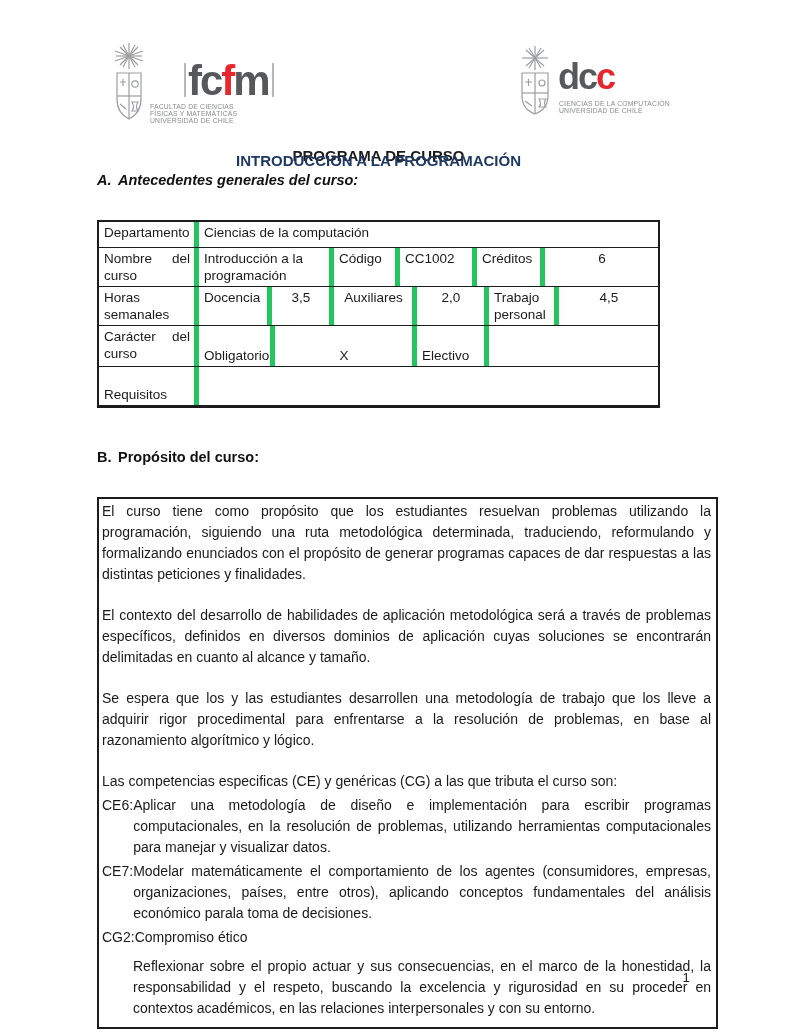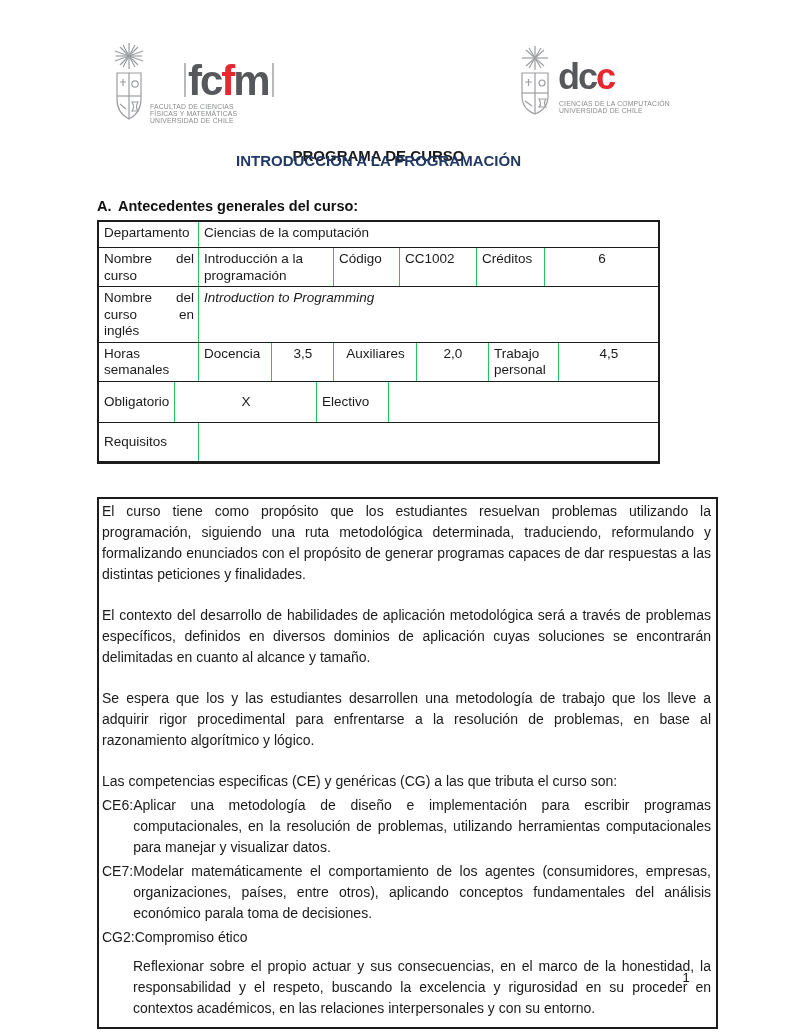--- a/index.html
+++ b/index.html
@@ -20,37 +20,37 @@
   .vbar { display:inline-block; width:2px; height:34px; background:#b7b8ba; vertical-align:-2px; }
   .vbar-l { margin-right:2px; } .vbar-r { margin-left:3px; }
   .logo-caption { position:absolute; font-size:6.8px; line-height:6.9px; letter-spacing:0.2px; color:#87898c; white-space:nowrap; }
   .cap-fcfm { left:38px; top:62px; }
   .cap-dcc  { left:43px; top:55px; }
   
   .title-block { position:absolute; left:97px; width:563px; text-align:center; font-weight:bold; font-size:15px; line-height:21px; }
   .doc-title    { top:129px; color:#1a1a1a;margin-top:16px; }
   .doc-subtitle { top:150px; }
   .sec-head { position:absolute; left:97px; width:563px; font-weight:bold; font-size:14.5px; color:#111; }
-  .sec-a { top:198px; } .sec-b { top:449px; }
+  .sec-a { top:172px;font-style:italic; } .sec-b { top:449px; }
   .sec-label { display:inline-block; width:21px; }
   
   .ctable {
     position:absolute; left:97px; top:220px; width:563px;
     border:2px solid #1c1c1c; border-bottom-width:3px;
     font-size:13.5px; line-height:16.5px; box-sizing:border-box;
   }
   .trow { display:flex; border-bottom:1px solid #1c1c1c; align-items:stretch; }
   .trow:last-child { border-bottom:none; }
-  .tcell { border-right:1px solid #22c55e; padding:3px 4px 2px 5px; box-sizing:border-box; overflow:hidden; }
+  .tcell { border-right:5px solid #22c55e; padding:3px 4px 2px 5px; box-sizing:border-box; overflow:hidden; }
   .tcell:last-child { border-right:none; }
   .jlabel { text-align:justify; }
   .c-label { flex:0 0 100px; }
   .grow { flex:1 1 auto; }
   .ctr { text-align:center; }
-  .vctr { display:flex; align-items:center; }
+  .vctr { display:flex; align-items:flex-end; }
   .vctr > span { width:100%; }
   .ital { font-style:italic; }
   .h-r0 { min-height:25px; } .h-r1 { min-height:33px; } .h-r2 { min-height:33px; }
   .h-r3 { min-height:36px; } .h-r4 { min-height:40px; } .h-r5 { min-height:38px; }
   .w135 { flex:0 0 135px; } .w66 { flex:0 0 66px; } .w77 { flex:0 0 77px; } .w68 { flex:0 0 68px; }
   .w73 { flex:0 0 73px; } .w62 { flex:0 0 62px; } .w83 { flex:0 0 83px; } .w72 { flex:0 0 72px; } .w70 { flex:0 0 70px; }
   .w76 { flex:0 0 76px; } .w142 { flex:0 0 142px; }
   
   .purpose-box {
     position:absolute; left:97px; top:497px; width:621px; min-height:466px;
@@ -136,34 +136,31 @@
       <div class="tcell grow">Ciencias de la computación</div>
     </div>
     <div class="trow h-r1">
       <div class="tcell c-label jlabel">Nombre del curso</div>
       <div class="tcell w135">Introducción a la programación</div>
       <div class="tcell w66">Código</div>
       <div class="tcell w77">CC1002</div>
       <div class="tcell w68">Créditos</div>
       <div class="tcell grow ctr">6</div>
     </div>
-    <div class="trow h-r2">
-      <div class="tcell c-label jlabel">Nombre del curso en inglés</div>
-      <div class="tcell grow ital">Introduction to Programming</div>
-    </div>
     <div class="trow h-r3">
       <div class="tcell c-label">Horas semanales</div>
       <div class="tcell w73">Docencia</div>
       <div class="tcell w62 ctr">3,5</div>
       <div class="tcell w83 ctr">Auxiliares</div>
       <div class="tcell w72 ctr">2,0</div>
       <div class="tcell w70">Trabajo personal</div>
       <div class="tcell grow ctr">4,5</div>
     </div>
     <div class="trow h-r4">
+      <div class="tcell c-label jlabel">Carácter del curso</div>
       <div class="tcell w76 vctr">
           <span>Obligatorio</span>
         </div>
       <div class="tcell w142 vctr ctr">
           <span class="ctr">X</span>
         </div>
       <div class="tcell w72 vctr">
           <span>Electivo</span>
         </div>
       <div class="tcell grow vctr">
@@ -171,20 +168,23 @@
         </div>
     </div>
     <div class="trow h-r5">
       <div class="tcell c-label vctr">
           <span>Requisitos</span>
         </div>
       <div class="tcell grow"></div>
     </div>
   </div>
 
+  <div class="sec-head sec-b">
+    <span class="sec-label">B.</span><span>Propósito del curso:</span>
+  </div>
 
   <div class="purpose-box">
     <p class="bp">El curso tiene como propósito que los estudiantes resuelvan problemas utilizando la programación, siguiendo una ruta metodológica determinada, traduciendo, reformulando y formalizando enunciados con el propósito de generar programas capaces de dar respuestas a las distintas peticiones y finalidades.</p>
     <p class="bp gap-top">El contexto del desarrollo de habilidades de aplicación metodológica será a través de problemas específicos, definidos en diversos dominios de aplicación cuyas soluciones se encontrarán delimitadas en cuanto al alcance y tamaño.</p>
     <p class="bp gap-top">Se espera que los y las estudiantes desarrollen una metodología de trabajo que los lleve a adquirir rigor procedimental para enfrentarse a la resolución de problemas, en base al razonamiento algorítmico y lógico.</p>
     <p class="bp gap-top">Las competencias especificas (CE) y genéricas (CG) a las que tributa el curso son:</p>
     <div class="comp gap-top">
       <span class="comp-code">CE6:</span>
       <span class="comp-text">Aplicar una metodología de diseño e implementación para escribir programas computacionales, en la resolución de problemas, utilizando herramientas computacionales para manejar y visualizar datos.</span>
     </div>

